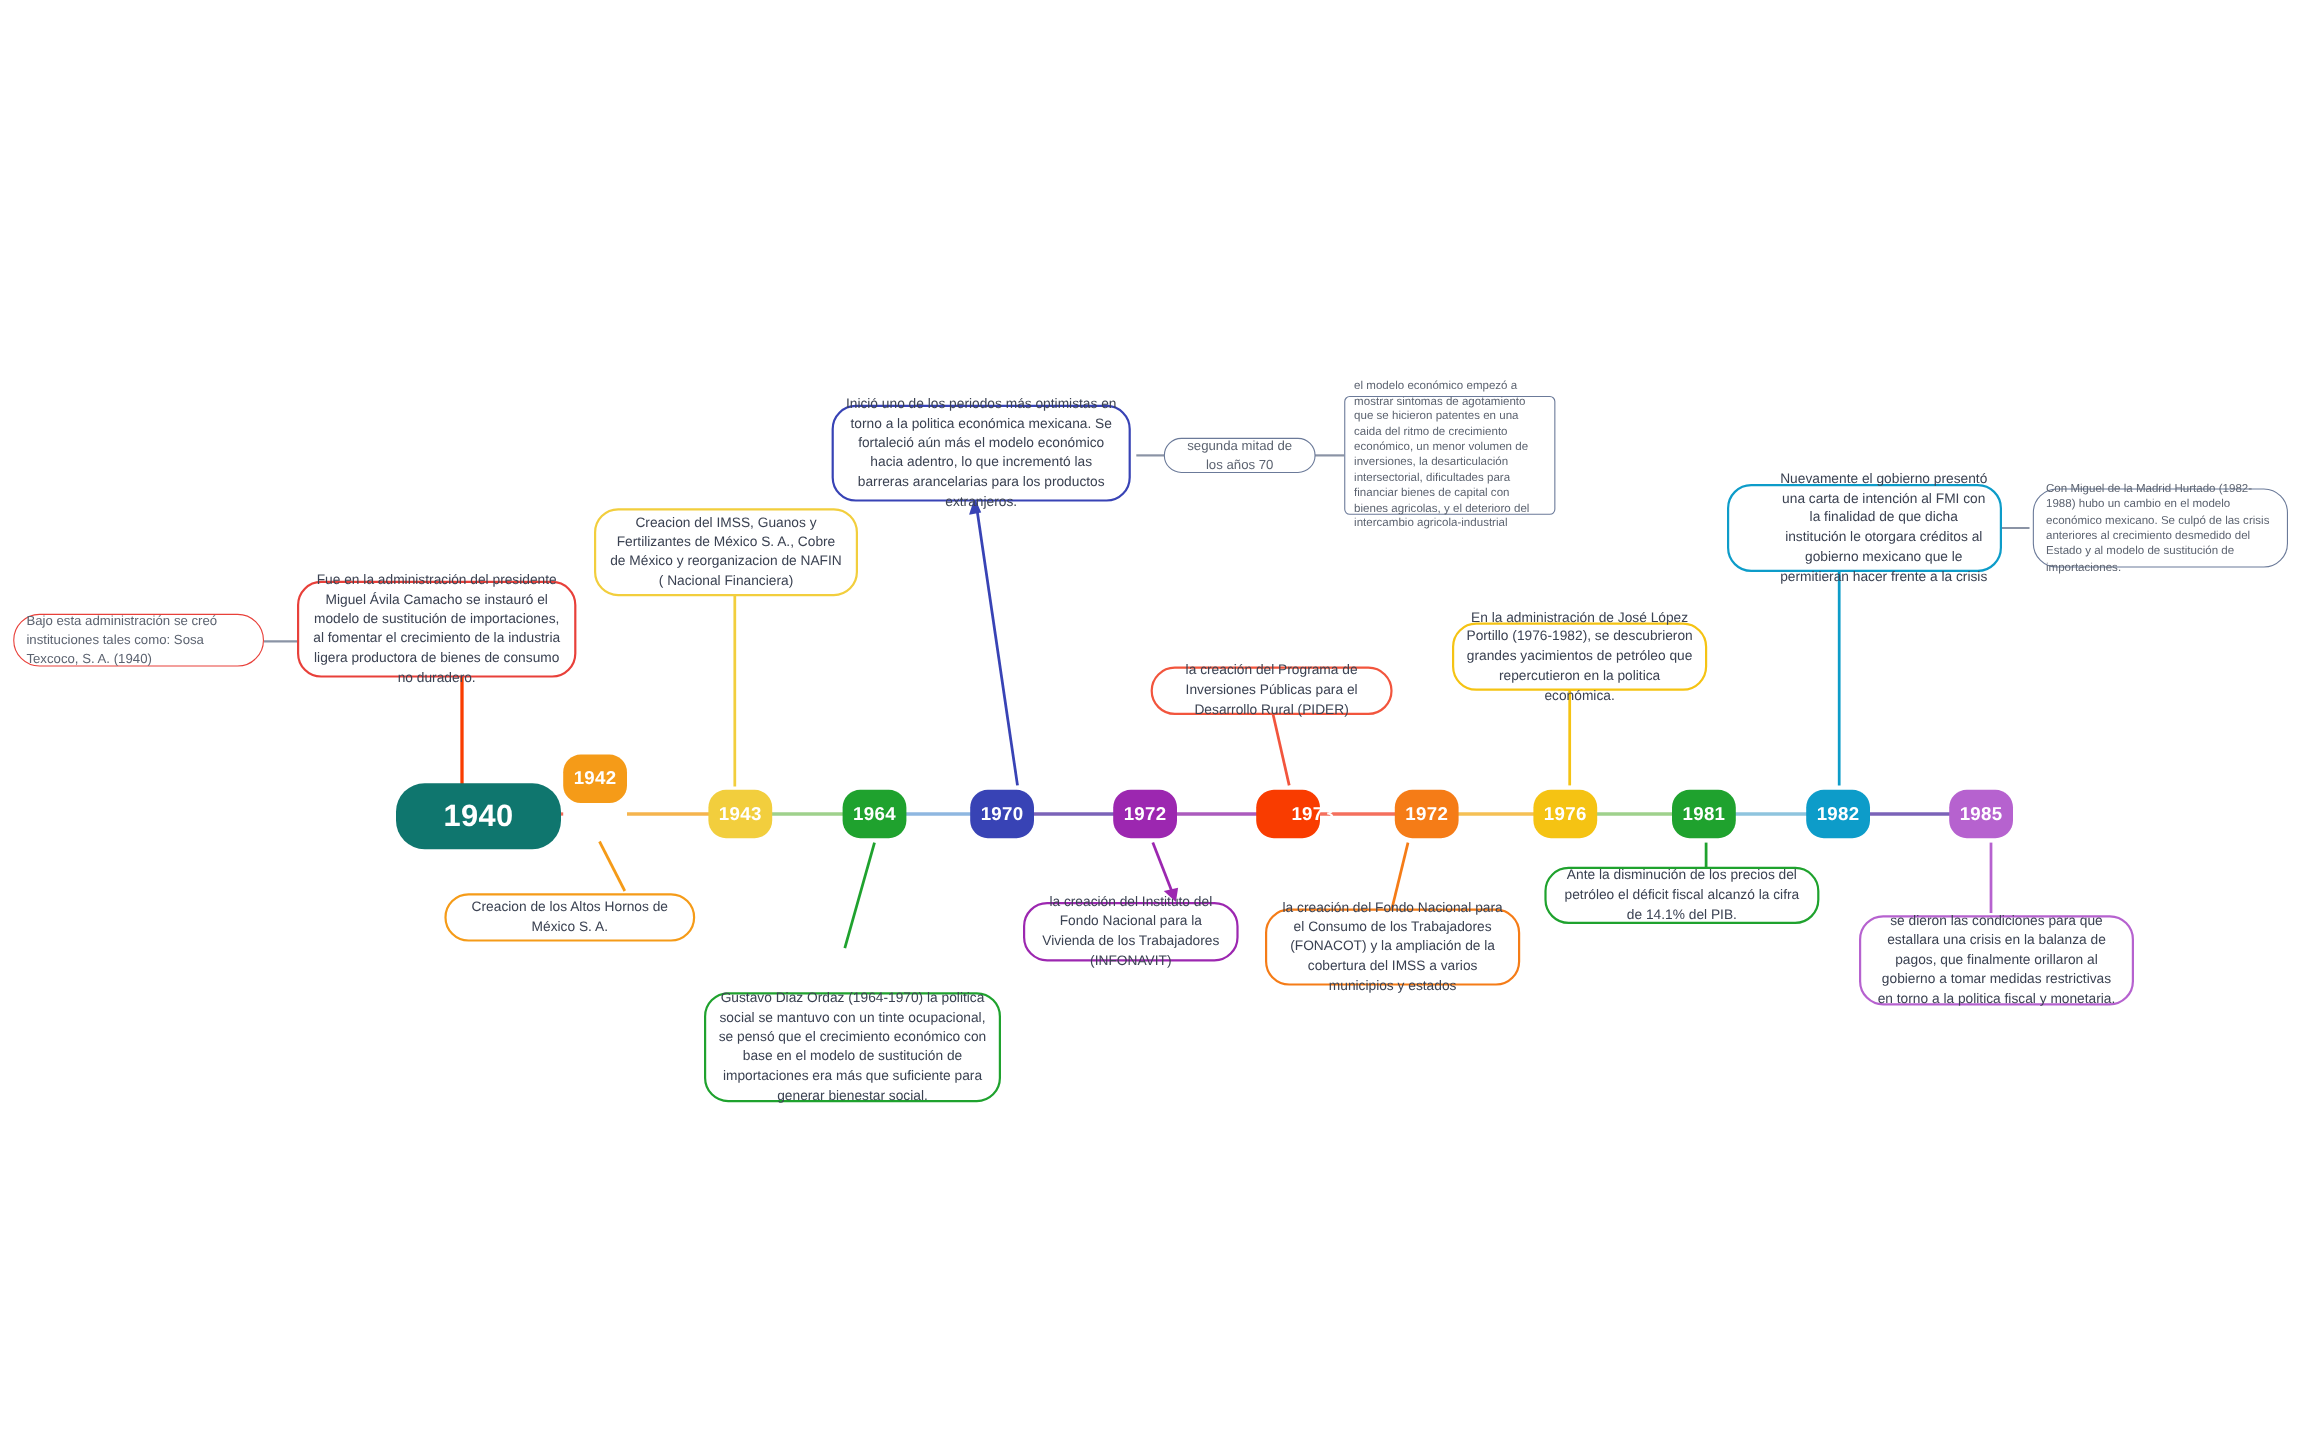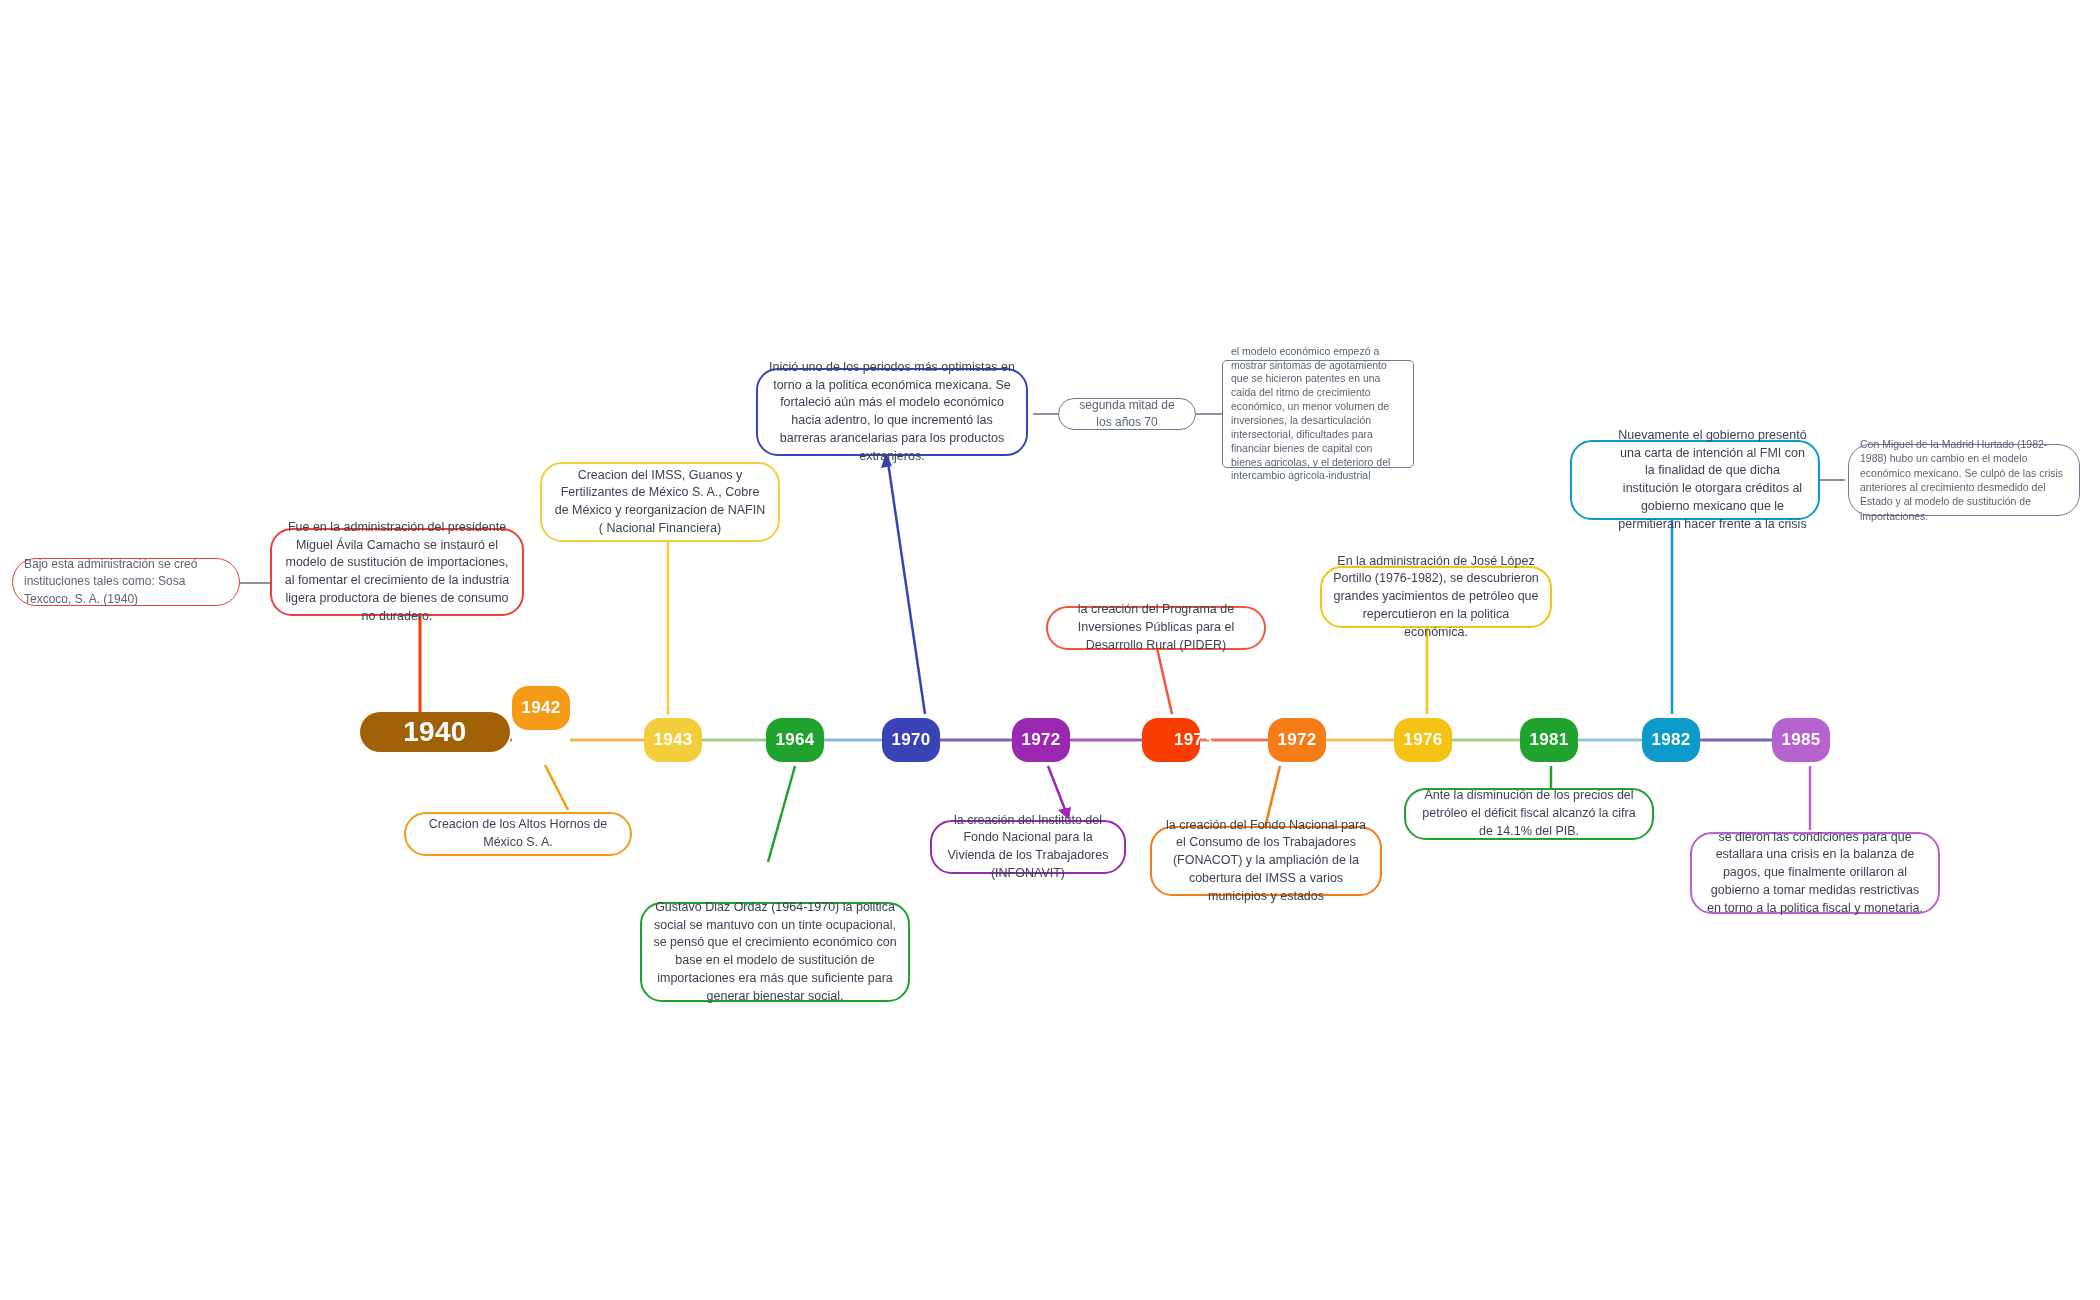--- a/index.html
+++ b/index.html
@@ -119,21 +119,21 @@
     <path d="M 1551 766 L 1551 800" stroke="#1fa22e" stroke-width="2.5" fill="none"></path>
     <polygon points="1551,810 1546,796 1557,796" fill="#1fa22e"></polygon>
 
     <path d="M 1672 714 L 1672 448" stroke="#0d9cc9" stroke-width="2.5" fill="none"></path>
 
     <path d="M 1815 480 L 1845 480" stroke="#8a93a5" stroke-width="2" fill="none"></path>
 
     <path d="M 1810 766 L 1810 830" stroke="#b662cf" stroke-width="2.5" fill="none"></path>
   </svg>
 
-  <div class="node node-start" style="left: 360px; top: 712px; width: 150px; height: 40px; background-color: #a16207;">
+  <div class="node node-start" style="left: 360px; top: 712px; width: 150px; height: 60px; background-color: #0f766e;">
     <span>1940</span>
   </div>
 
   <div class="node node-small" style="left: 512px; top: 686px; width: 58px; height: 44px; background-color: rgb(245, 155, 24);">
     <span>1942</span>
   </div>
 
   <div class="node node-small" style="left: 644px; top: 718px; width: 58px; height: 44px; background-color: rgb(242, 206, 61);">
     <span>1943</span>
   </div>

